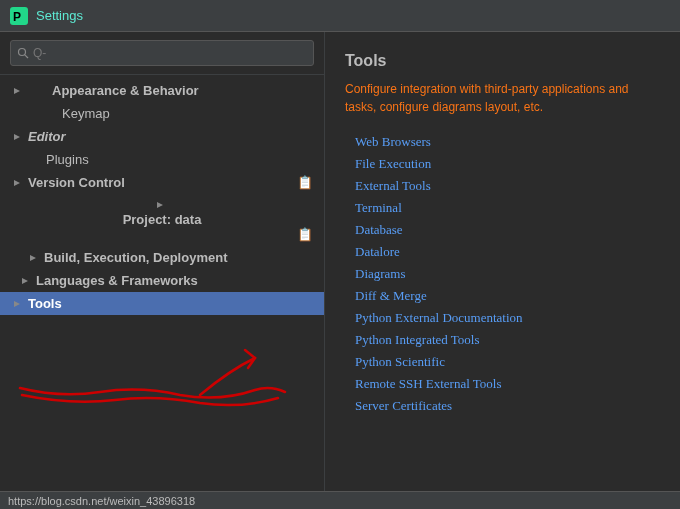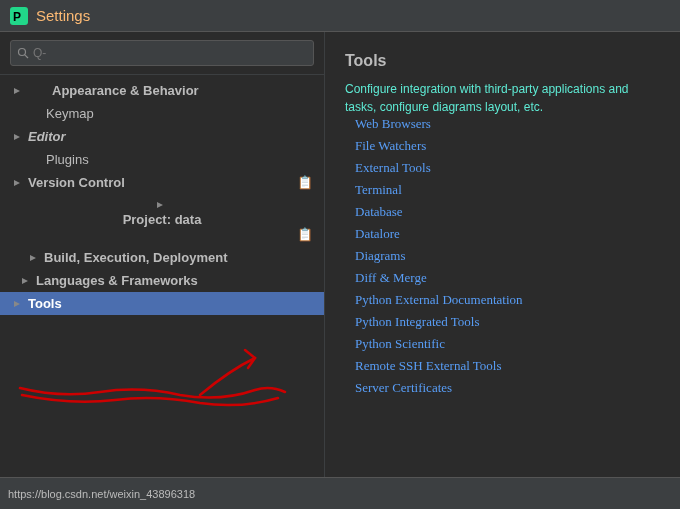--- a/index.html
+++ b/index.html
@@ -23,22 +23,22 @@
       padding: 0 10px;
       border-bottom: 1px solid #555;
     }
     .title-bar-icon {
       width: 18px;
       height: 18px;
       margin-right: 8px;
       flex-shrink: 0;
     }
     .title-bar-text {
-      color: #fdba74;
-      font-size: 15px;
+      color: #5eead4;
+      font-size: 13px;
     }
 
     
     .main-container {
       display: flex;
       height: calc(509px - 32px);
     }
 
     
     .sidebar {
@@ -145,21 +145,22 @@
     .content::-webkit-scrollbar-thumb { background: #555; border-radius: 3px; }
 
     .content-title {
       font-size: 16px;
       font-weight: 600;
       color: #bbbbbb;
       margin-bottom: 10px;
     }
     .content-desc {
       font-size: 12px;
-      color: #5eead4;
+      color: #f97316;
+      margin-bottom: 18px;
       line-height: 1.5;
     }
     .content-links {
       display: flex;
       flex-direction: column;
       gap: 6px;
     }
     .content-link {
       color: #589df6;
       font-size: 13px;
@@ -172,21 +173,21 @@
     
     .tooltip-bar {
       position: absolute;
       bottom: 0;
       left: 0;
       right: 0;
       background: #3c3f41;
       color: #bbbbbb;
       font-size: 11px;
       padding: 2px 8px;
-      height: 32px;
+      height: 18px;
       display: flex;
       align-items: center;
       border-top: 1px solid #555;
     }
 
     
     .annotation-overlay {
       position: absolute;
       top: 0;
       left: 0;
@@ -221,21 +222,21 @@
     <div class="nav-list">
 
     <div class="nav-item" style="padding-left: 10px; gap: 24px;">
           <span class="nav-arrow">
             <svg viewBox="0 0 10 10" fill="none">
               <polygon points="2,2 8,5 2,8" fill="#888"></polygon>
             </svg>
           </span>
           <span class="nav-label">Appearance &amp; Behavior</span>
         </div>
-        <div class="nav-item" style="padding-left: 28px;">
+        <div class="nav-item" style="padding-left: 44px;">
           <span class="nav-arrow" style="width: 14px;"></span>
           <span class="nav-label light">Keymap</span>
         </div>
         <div class="nav-item" style="padding-left: 10px; font-style: italic;">
           <span class="nav-arrow">
             <svg viewBox="0 0 10 10" fill="none">
               <polygon points="2,2 8,5 2,8" fill="#888"></polygon>
             </svg>
           </span>
           <span class="nav-label">Editor</span>
@@ -288,21 +289,21 @@
         </div>
       </div>
   </div>
 
   <div class="content">
     <div class="content-title">Tools</div>
     <div class="content-desc">Configure integration with third-party applications and tasks, configure diagrams layout, etc.</div>
     <div class="content-links">
 
     <a class="content-link" href="#">Web Browsers</a>
-        <a class="content-link" href="#">File Watchers</a>
+        <a class="content-link" href="#">File Execution</a>
         <a class="content-link" href="#">External Tools</a>
         <a class="content-link" href="#">Terminal</a>
         <a class="content-link" href="#">Database</a>
         <a class="content-link" href="#">Datalore</a>
         <a class="content-link" href="#">Diagrams</a>
         <a class="content-link" href="#">Diff &amp; Merge</a>
         <a class="content-link" href="#">Python External Documentation</a>
         <a class="content-link" href="#">Python Integrated Tools</a>
         <a class="content-link" href="#">Python Scientific</a>
         <a class="content-link" href="#">Remote SSH External Tools</a>

